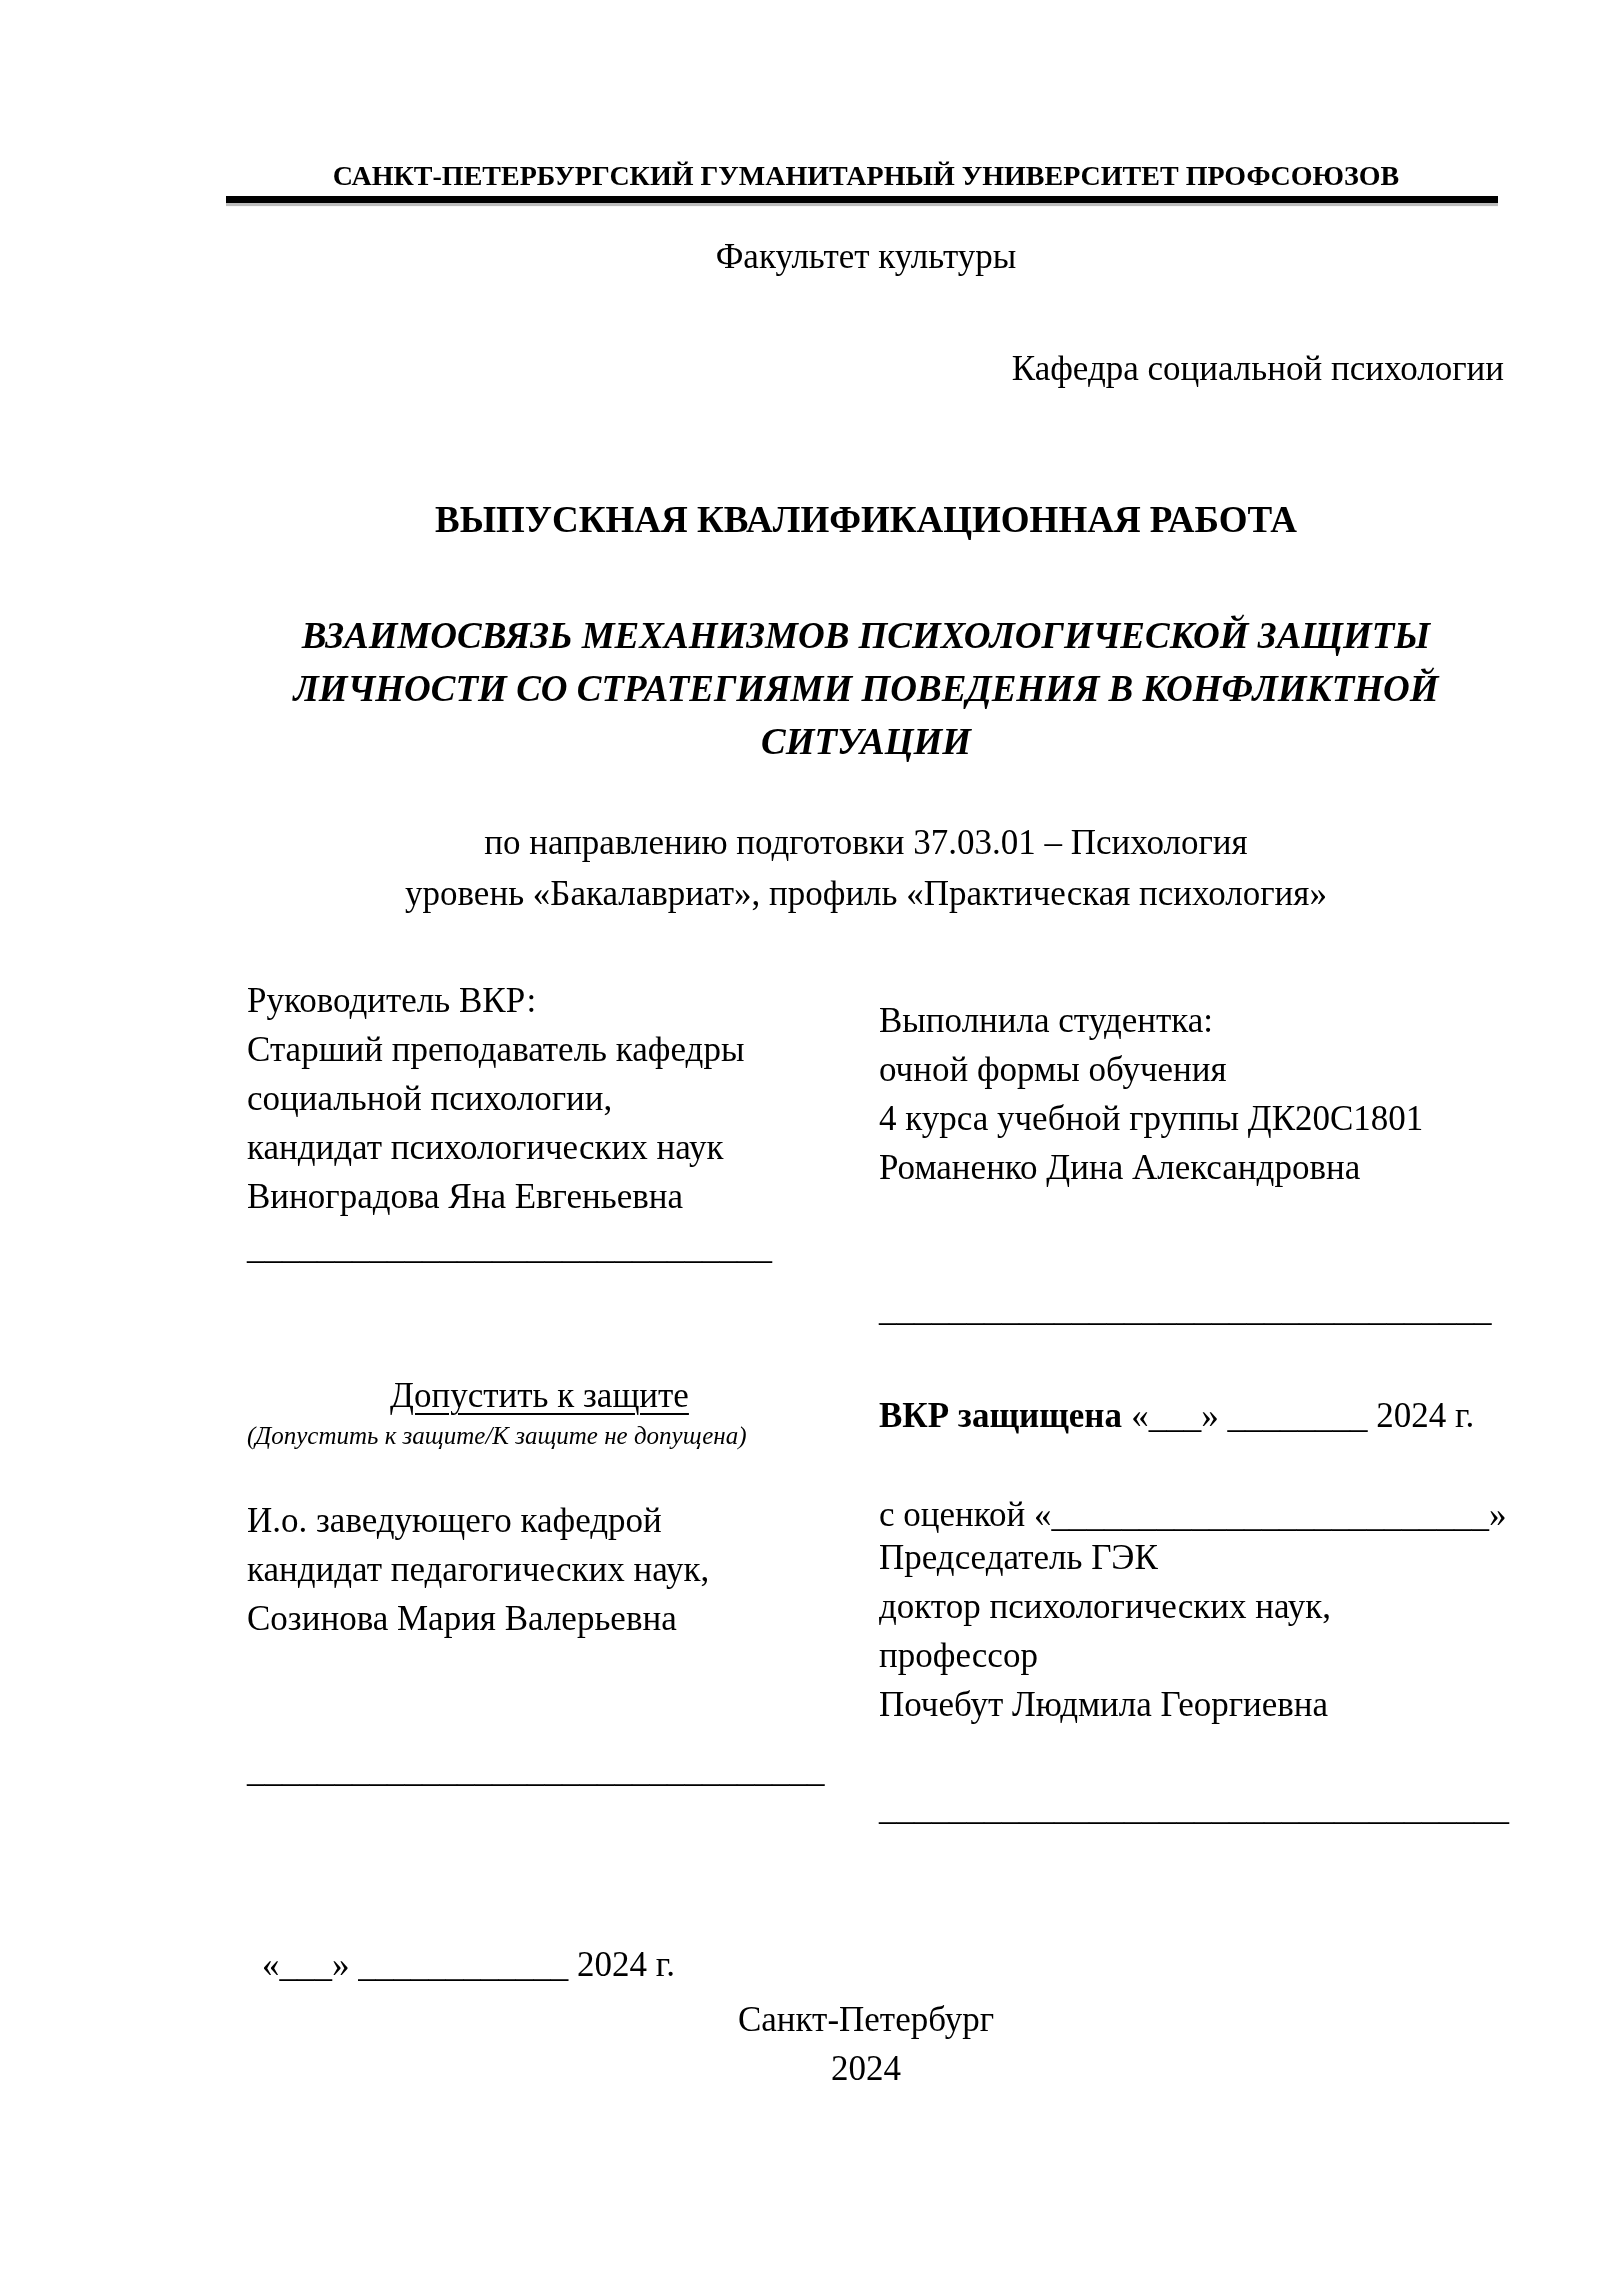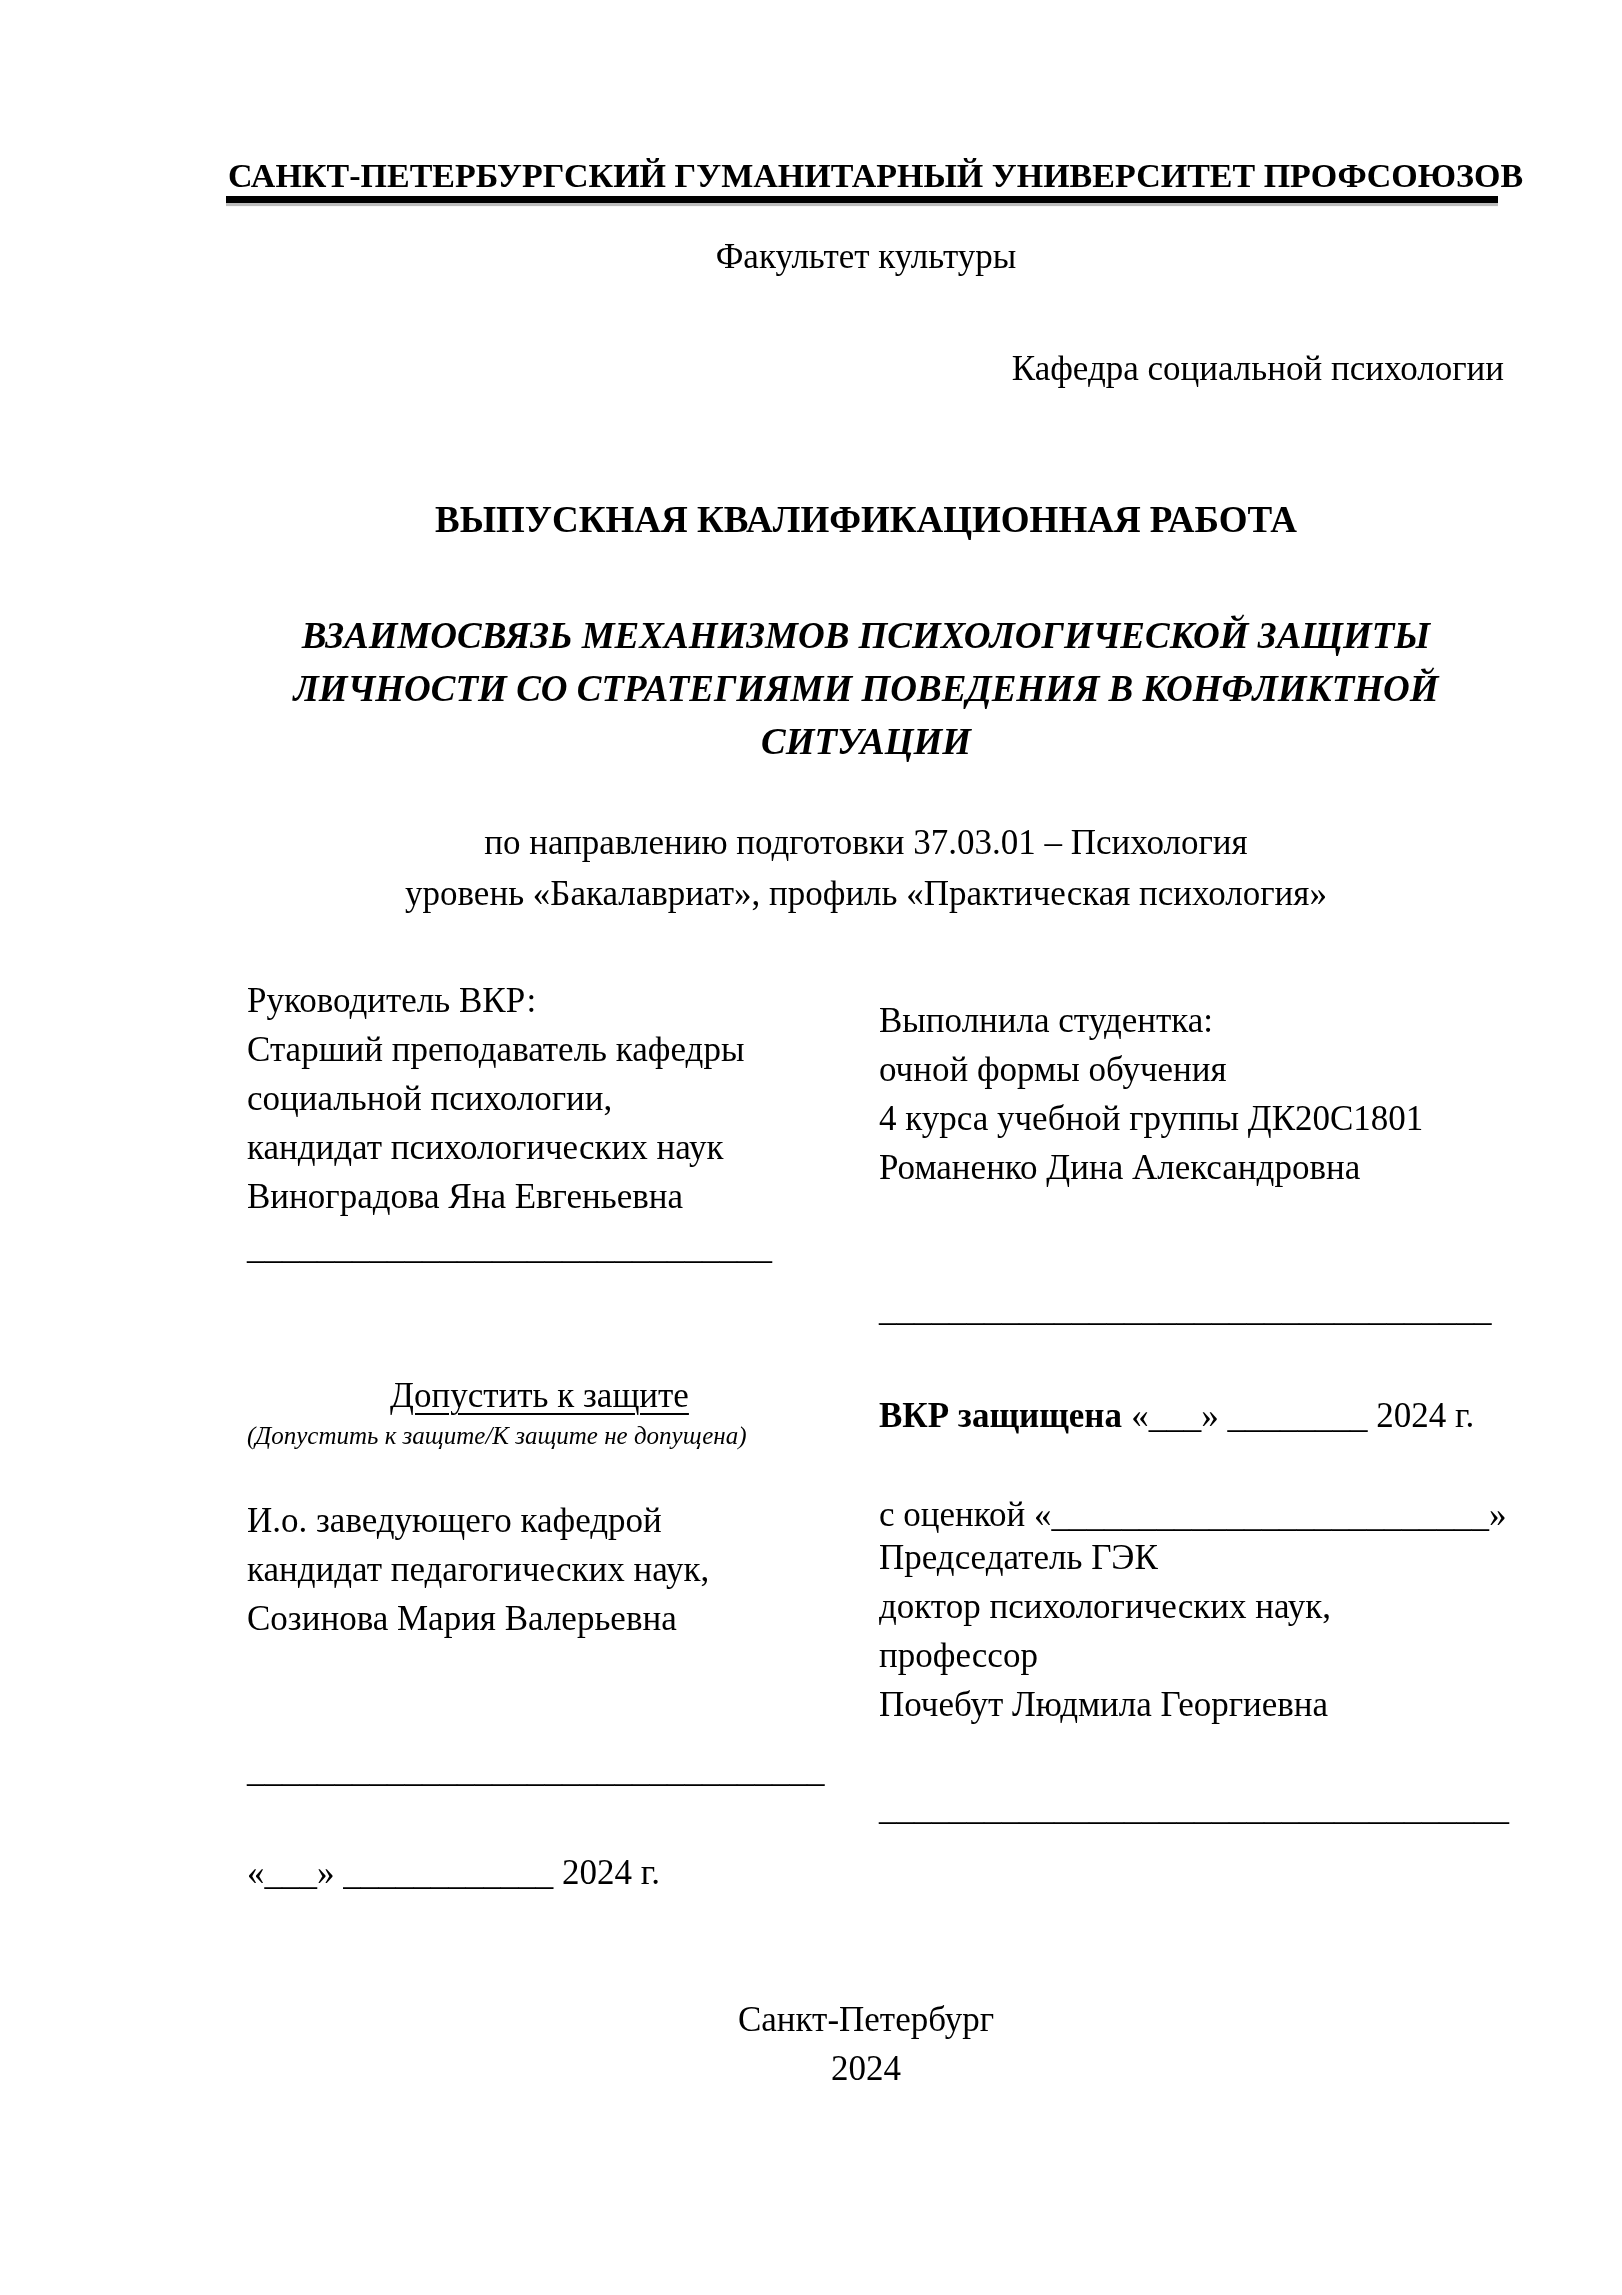--- a/index.html
+++ b/index.html
@@ -29,21 +29,21 @@
   .rule {
     left: 226px;
     top: 196px;
     width: 1272px;
     height: 7px;
     background: #000000;
     box-shadow: 0 3.1px 0 #bdbdbd;
   }
   .univ {
     top: 151px;
-    font-size: 34px;
+    font-size: 28px;
     font-weight: bold;
   }
   .big {
     font-size: 37px;
     font-weight: bold;
   }
   .title-block { top: 609px; line-height: 53px; font-style: italic; }
   .note-italic {
     font-style: italic;
     font-size: 25px;
@@ -117,21 +117,21 @@
   <div class="abs rightcol nowrap" style="top:1513px;">
     <div>Председатель ГЭК</div>
     <div>доктор психологических наук,</div>
     <div>профессор</div>
     <div>Почебут Людмила Георгиевна</div>
   </div>
 
   <div class="abs leftcol nowrap" style="top:1745px;">_________________________________</div>
   <div class="abs rightcol nowrap" style="top:1763px;">____________________________________</div>
 
-  <div class="abs leftcol nowrap" style="top:1848px;">«___» ____________ 2024 г.</div>
+  <div class="abs leftcol nowrap" style="top:1940px;margin-left:15px;">«___» ____________ 2024 г.</div>
 
   <div class="abs content-w center" style="top:1995px;">
     <div>Санкт-Петербург</div>
     <div>2024</div>
   </div>
 
 </div>
 
 
 </body></html>

